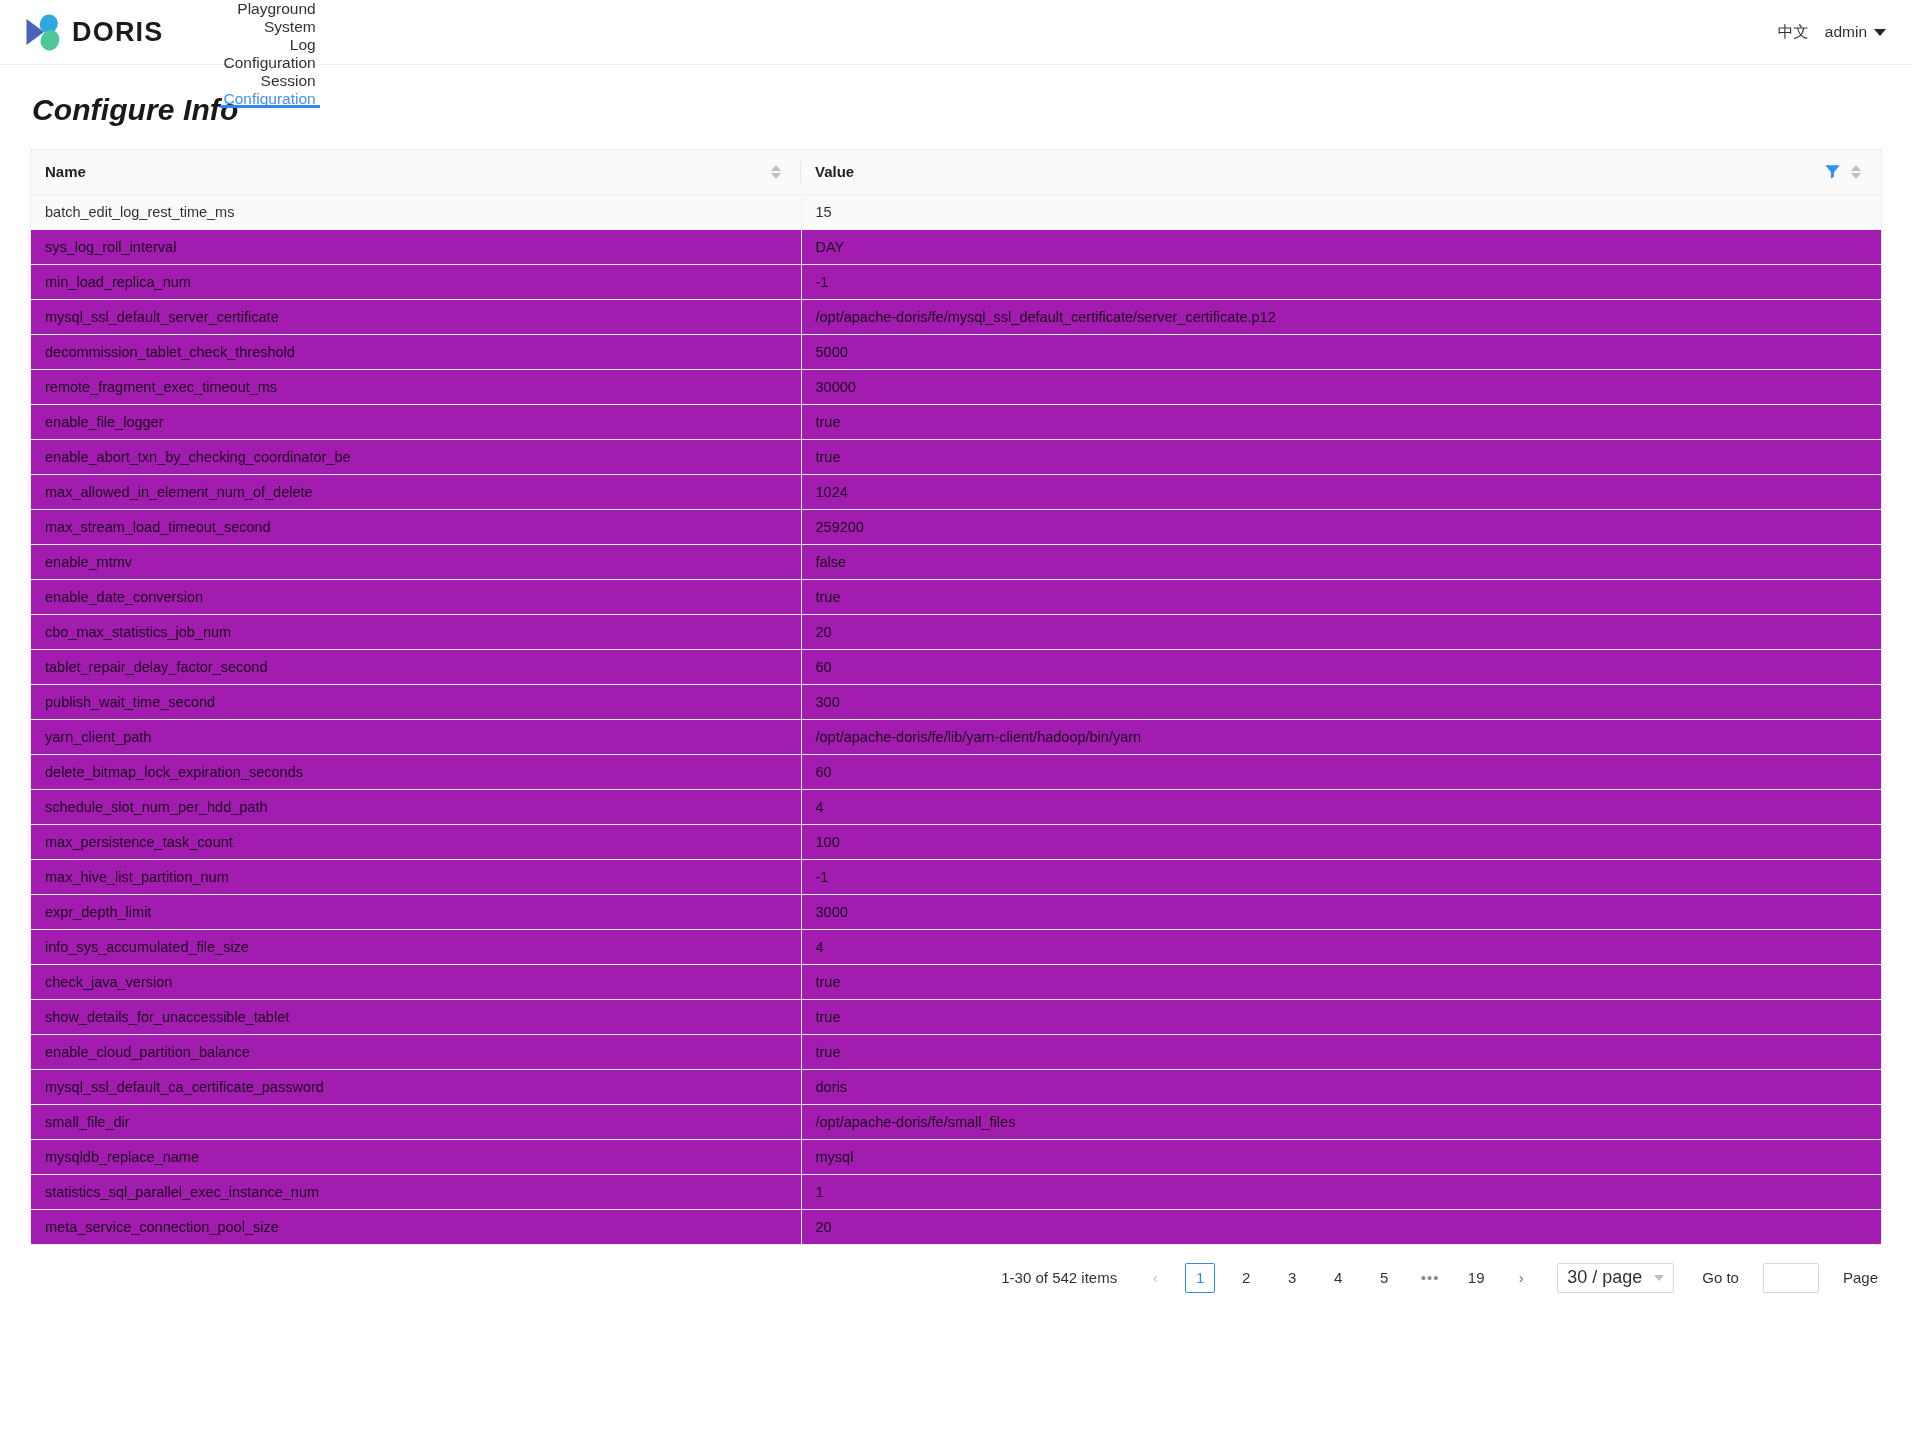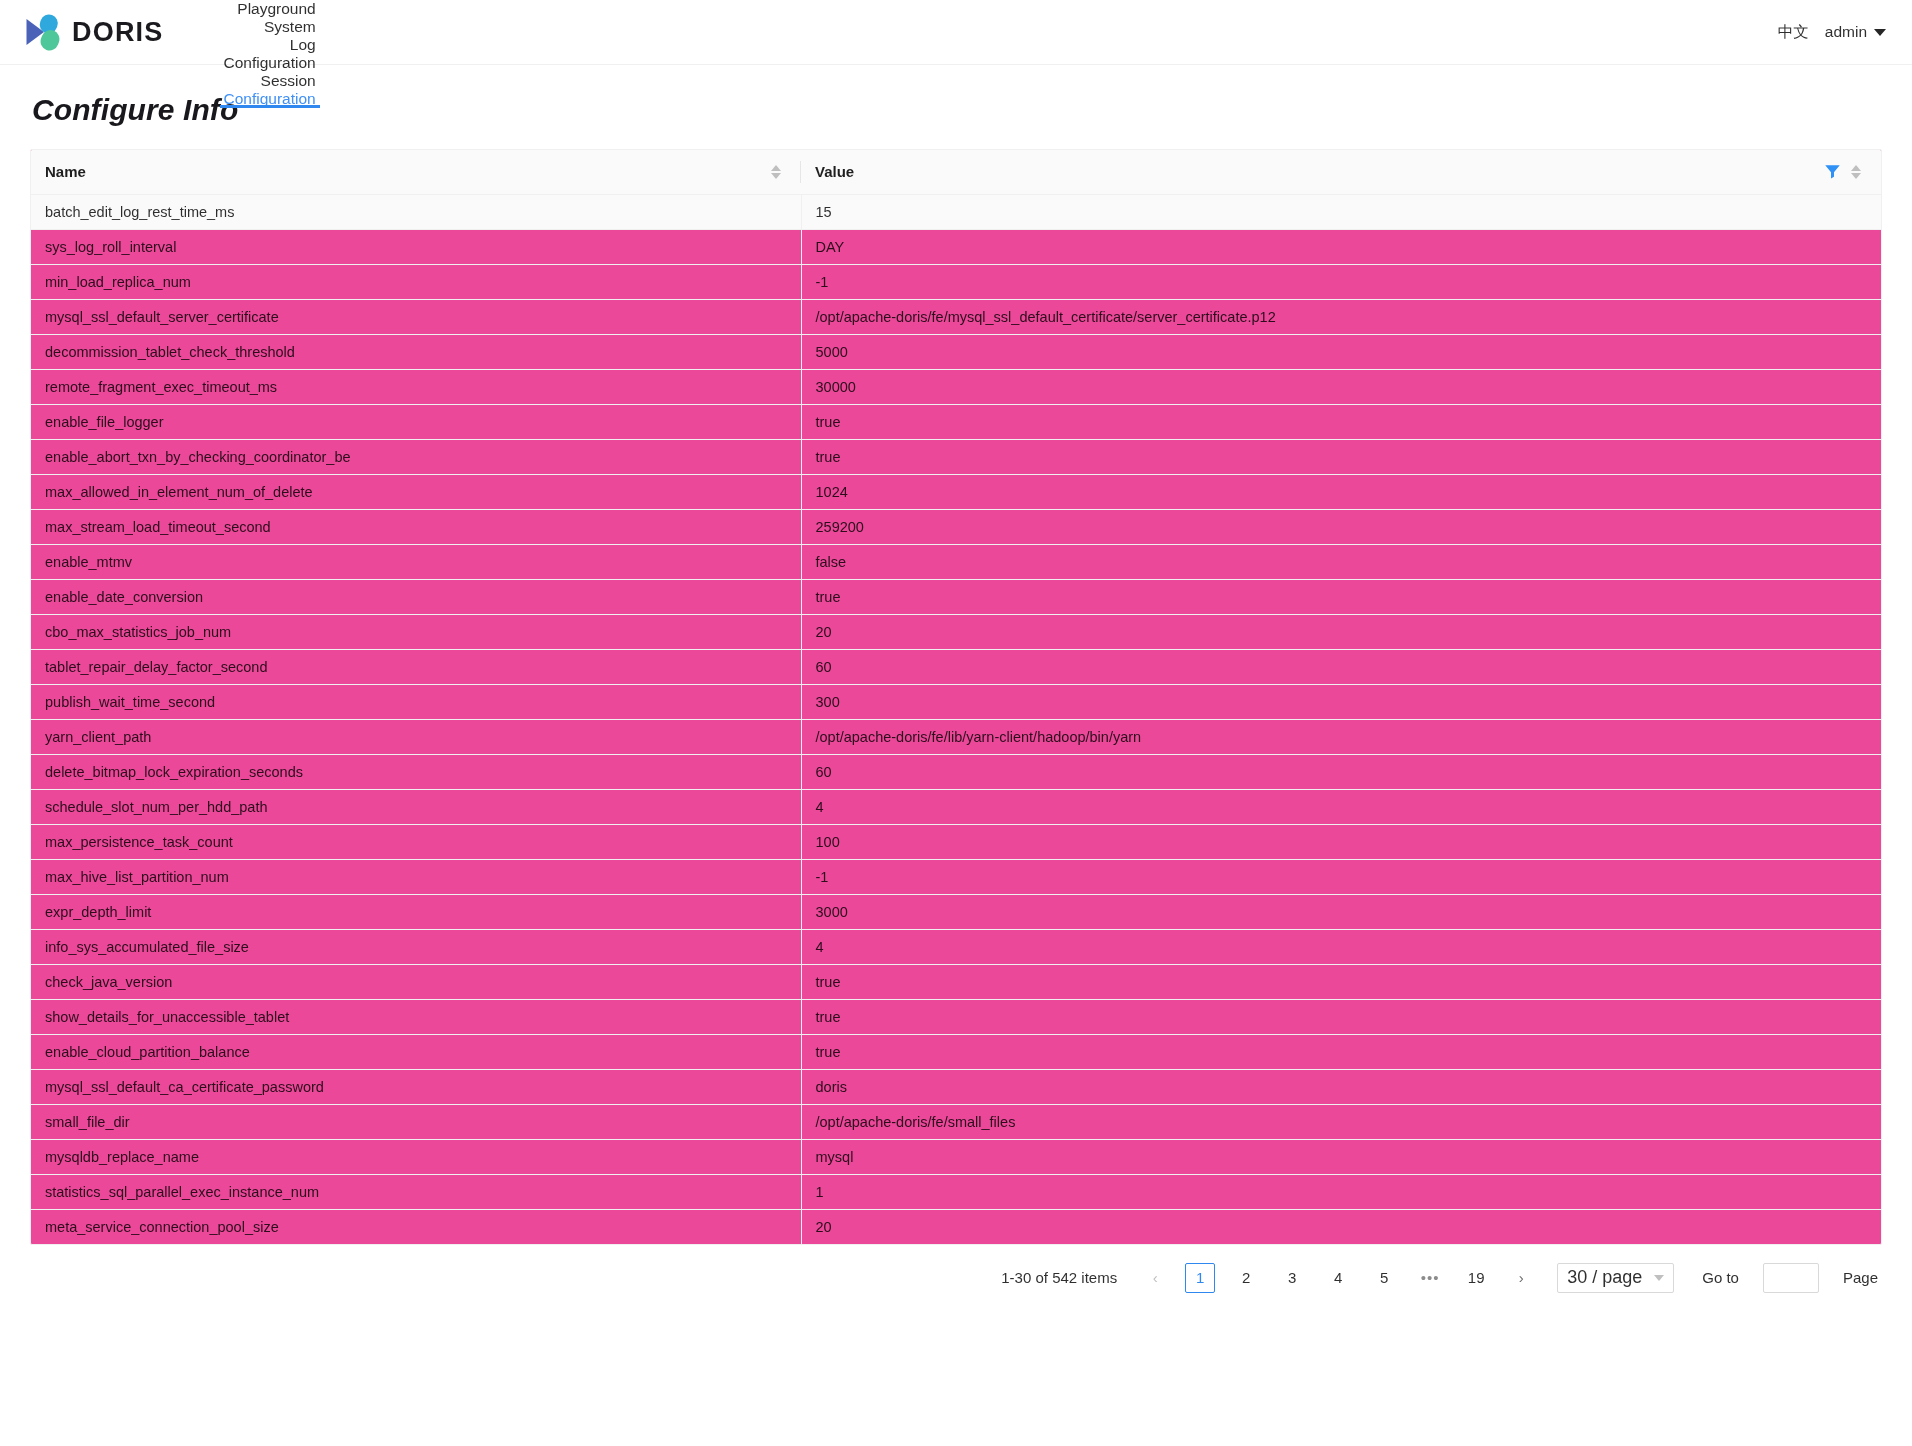--- a/index.html
+++ b/index.html
@@ -91,21 +91,21 @@
     margin: 28px 0 22px 2px;
     letter-spacing: 0.1px;
     font-style: italic;
   }
 
   
   .table-wrap {
     border: 1px solid #f0f0f0;
     border-radius: 2px;
     overflow: hidden;
-    background: #ec4899;
+    background: #a21caf;
   }
   table.cfg {
     width: 100%;
     border-collapse: collapse;
     table-layout: fixed;
   }
   table.cfg th {
     background: #fafafa;
     text-align: left;
     font-size: 15px;

